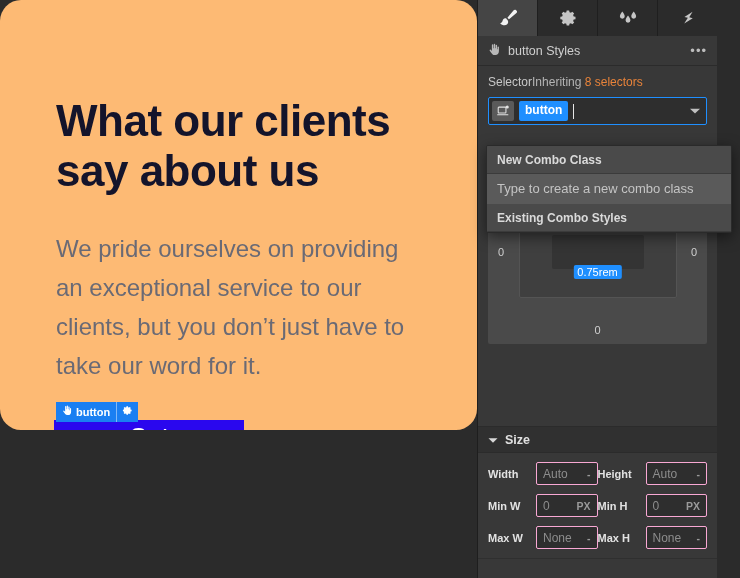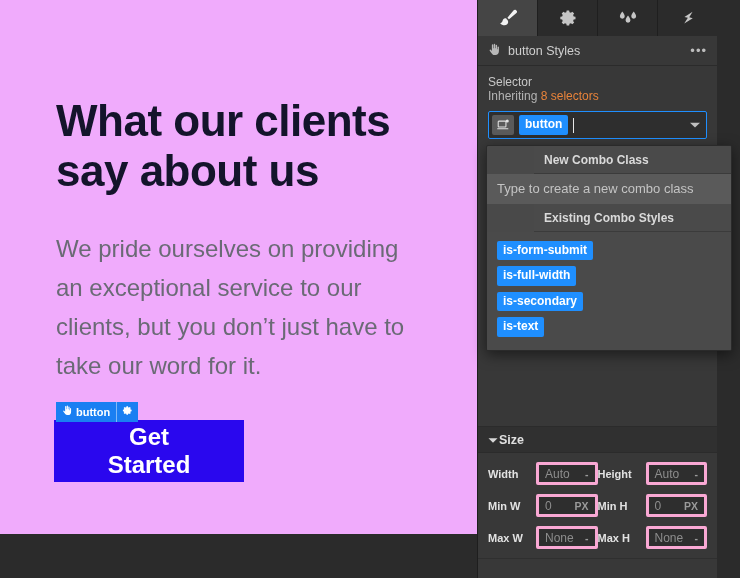--- a/index.html
+++ b/index.html
@@ -6,24 +6,25 @@
   html, body {
     width: 740px; height: 578px;
     overflow: hidden;
     font-family: "Liberation Sans", sans-serif;
     background: #2b2b2b;
   }
   #app { position: relative; width: 740px; height: 578px; display: flex; }
 
   
   #canvas {
-    width: 477px; height: 534px;
-    background: #f0abfc;
+    width: 477px; height: 430px;
+    background: #fdba74;
     position: relative;
     overflow: hidden;
+    border-radius: 21px;
   }
   #canvas-inner { padding: 96px 0 0 56px; width: 477px; }
   #hero-heading {
     font-size: 44px;
     line-height: 1.14;
     font-weight: 700;
     color: #14142b;
     letter-spacing: -0.5px;
     max-width: 400px;
     white-space: pre-line;
@@ -100,21 +101,21 @@
     padding: 0 10px 0 9px;
     background: #383838;
     border-bottom: 1px solid #2b2b2b;
     gap: 8px;
   }
   #panel-header .h-title { font-size: 12.5px; color: #cfcfcf; flex: 1; }
   #panel-header .dots { letter-spacing: 1px; color: #bdbdbd; font-size: 13px; cursor: pointer; }
 
   
   #selector-section { padding: 9px 10px 10px 10px; background: #383838; }
-  #selector-row { display: flex; align-items: baseline; justify-content: space-between; margin-bottom: 8px; flex-direction: column; }
+  #selector-row { display: flex; align-items: baseline; margin-bottom: 8px; }
   #selector-label { font-size: 12px; color: #c8c8c8; }
   #inherit-wrap { font-size: 12px; color: #b4b4b4; }
   #inherit-count { color: #e8833a; }
 
   #selector-field {
     display: flex; align-items: center;
     height: 28px;
     background: #2e2e2e;
     border: 1px solid #1f8fff;
     border-radius: 2px;
@@ -197,21 +198,20 @@
     border-radius: 2px;
     overflow: hidden;
   }
   .dd-section-head {
     font-size: 12px;
     font-weight: 700;
     color: #dadada;
     padding: 7px 10px 6px;
     background: #4a4a4a;
     border-bottom: 1px solid #3b3b3b;
-    margin-left: 47px;
   }
   #dd-create-row {
     background: #5a5a5a;
     padding: 7px 10px 8px;
     font-size: 13px;
     color: #c4c4c4;
     cursor: text;
   }
   #dd-existing-list { background: #4a4a4a; padding: 6px 0 10px; }
   .dd-item { padding: 3px 10px; cursor: pointer; }
@@ -223,40 +223,40 @@
     font-weight: 700;
     padding: 2px 6px 3px;
     border-radius: 2px;
     line-height: 1.2;
   }
 
   
   #size-section { position: absolute; left: 0; right: 0; top: 426px; bottom: 0; background: #383838; }
   #size-header {
     height: 27px;
-    display: flex; align-items: center; gap: 1px;
+    display: flex; align-items: center; gap: 7px;
     padding: 0 10px;
     background: #303030;
     border-top: 1px solid #2b2b2b;
     border-bottom: 1px solid #2b2b2b;
     font-size: 12.5px;
     font-weight: 700;
     color: #e0e0e0;
     cursor: pointer;
   }
   #size-grid { padding: 9px 10px 0 10px; }
   .size-row { display: flex; align-items: center; margin-bottom: 9px; }
   .size-cell { display: flex; align-items: center; width: 50%; }
   .size-label { width: 48px; font-size: 11px; font-weight: 700; color: #e2e2e2; }
   .size-input {
     flex: 1;
     max-width: 65px;
     height: 23px;
     background: #2e2e2e;
-    border: 3px solid #f9a8d4;
+    border: 1px solid #f9a8d4;
     border-radius: 2px;
     display: flex; align-items: center; justify-content: space-between;
     padding: 0 6px;
     cursor: text;
   }
   .size-input .v { font-size: 12px; color: #8d8d8d; }
   .size-input .u { font-size: 10.5px; color: #9a9a9a; font-weight: 700; }
   .size-bottom-divider { border-top: 1px solid #2f2f2f; margin-top: 2px; }
 </style>
 </head>
@@ -390,34 +390,20 @@
           <span class="sp-val active" style="bottom:18px; left:50%; transform:translateX(-50%);">0.75rem</span>
           <div id="content-box"></div>
         </div>
       </div>
     </div>
 
     <div id="combo-dropdown">
       <div class="dd-section-head">New Combo Class</div>
       <div id="dd-create-row">Type to create a new combo class</div>
       <div class="dd-section-head">Existing Combo Styles</div>
-      <div id="dd-existing-list">
-        <div class="dd-item">
-          <span class="dd-chip">is-form-submit</span>
-        </div>
-        <div class="dd-item">
-          <span class="dd-chip">is-full-width</span>
-        </div>
-        <div class="dd-item">
-          <span class="dd-chip">is-secondary</span>
-        </div>
-        <div class="dd-item">
-          <span class="dd-chip">is-text</span>
-        </div>
-      </div>
     </div>
 
     <div id="size-section">
       <div id="size-header">
         <span>
           <svg width="10" height="7" viewBox="0 0 10 7" fill="#d8d8d8">
             <path d="M0.5 1.3h9L5 5.8z"></path>
           </svg>
         </span>
         <span>Size</span>

